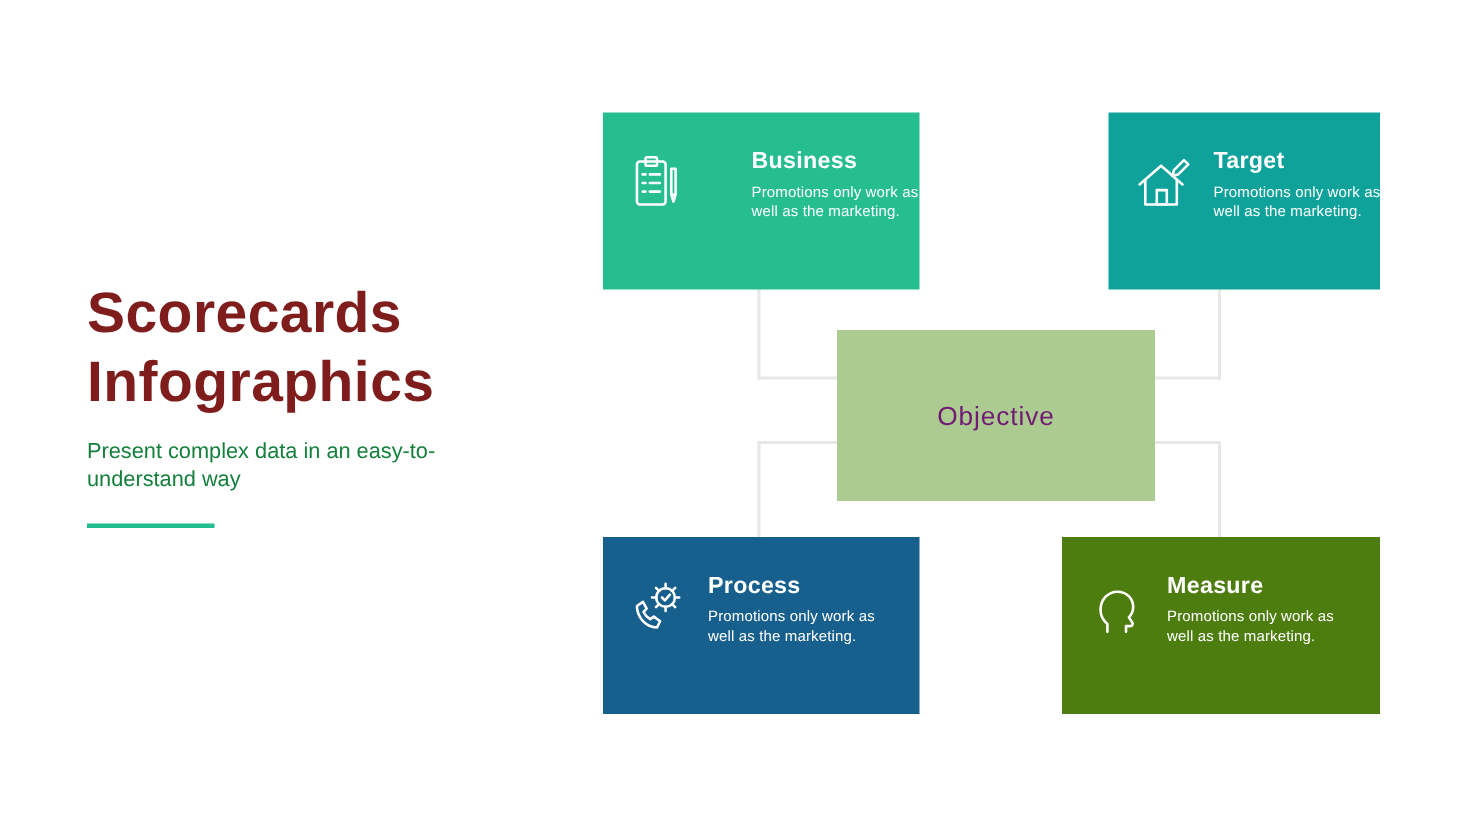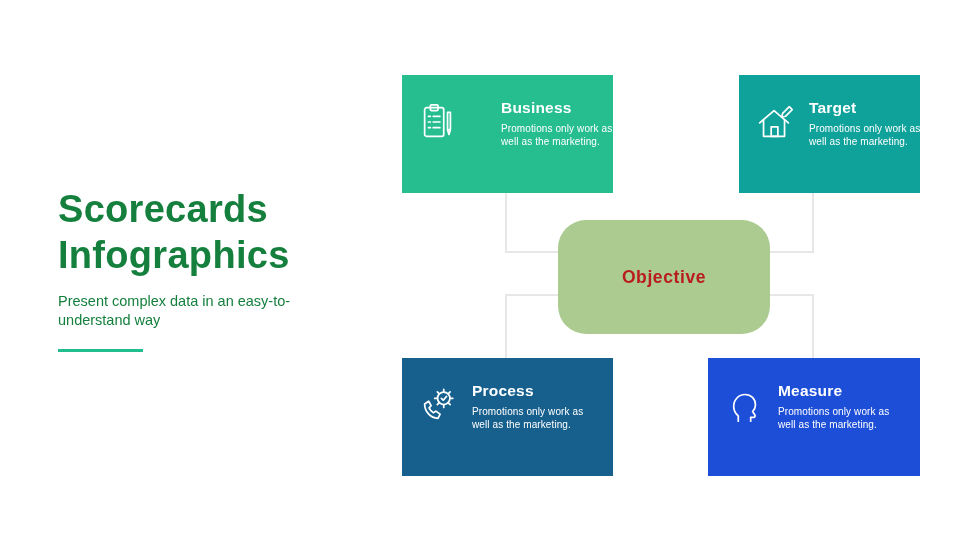--- a/index.html
+++ b/index.html
@@ -15,42 +15,42 @@
   .page-subtitle{
     margin:13px 0 0 0;font-size:14.5px;line-height:1.35;width:248px;
   }
   .accent-divider{margin-top:18px;width:85px;height:3px;}
   .conn{position:absolute;}
   .conn.v{width:2px;}
   .conn.h{height:2px;}
   .center-box{
     position:absolute;left:558px;top:220px;width:212px;height:114px;
     display:flex;align-items:center;justify-content:center;
-    color:#b91c1c;font-size:17.5px;font-weight:bold;letter-spacing:0.6px;border-radius:28px;
+    color:#701a75;font-size:17.5px;font-weight:normal;letter-spacing:0.6px;
   }
   .card{
     position:absolute;width:211px;height:118px;box-sizing:border-box;
     display:flex;gap:13px;padding:24px 10px 0 15px;color:#ffffff;
   }
   .card .icon-wrap{flex:0 0 42px;padding-top:2px;}
   .card-title{font-size:15.5px;font-weight:bold;margin:0 0 5px 0;letter-spacing:0.2px;}
   .card-desc{font-size:10px;line-height:1.32;width:120px;letter-spacing:0.1px;}
   .card-business{left:402px;top:75px;}
   .card-target{left:739px;top:75px;width:181px;}
   .card-process{left:402px;top:358px;}
   .card-measure{left:708px;top:358px;width:212px;}
   svg{display:block;}
 </style>
 </head>
 <body>
 
 <div class="slide">
 
   <div class="intro">
-    <h1 class="page-title" style="color: #15803d;">Scorecards
+    <h1 class="page-title" style="color: #7f1d1d;">Scorecards
 Infographics</h1>
     <p class="page-subtitle" style="color: #15803d;">Present complex data in an easy-to-understand way</p>
     <div class="accent-divider" style="background-color: rgb(33, 189, 142);"></div>
   </div>
 
   <div class="conn v" style="left: 505px; top: 193px; height: 60px; background-color: rgb(231, 231, 231);"></div>
   <div class="conn h" style="left: 505px; top: 251px; width: 54px; background-color: rgb(231, 231, 231);"></div>
   <div class="conn v" style="left: 812px; top: 193px; height: 60px; background-color: rgb(231, 231, 231);"></div>
   <div class="conn h" style="left: 769px; top: 251px; width: 45px; background-color: rgb(231, 231, 231);"></div>
   <div class="conn h" style="left: 505px; top: 294px; width: 54px; background-color: rgb(231, 231, 231);"></div>
@@ -100,21 +100,21 @@
         <path d="M25.5 15l2 2 3.5-4"></path>
         <path d="M8 21a15 15 0 0 0 14 15l2.2-4.4-4.4-3.2-2.6 1.7a11 11 0 0 1-4.6-5l2.2-2.3-2.6-4.8z"></path>
       </svg>
     </div>
     <div class="card-text">
       <div class="card-title">Process</div>
       <div class="card-desc">Promotions only work as well as the marketing.</div>
     </div>
   </div>
 
-  <div class="card card-measure" style="background-color: #1d4ed8;">
+  <div class="card card-measure" style="background-color: #4d7c0f;">
     <div class="icon-wrap">
       <svg width="42" height="42" viewBox="0 0 44 44" fill="none" stroke="#ffffff" stroke-width="1.8" stroke-linecap="round" stroke-linejoin="round">
         <path d="M16 39v-5.5c-3-2.5-4.8-6-4.8-9.9C11.2 16.5 16.4 11 23 11c6.4 0 11 4.7 11 10.7 0 3-1.2 5.4-3 7.2l2.4 3.6c.7 1.1-.1 2.5-1.4 2.5H29V39"></path>
       </svg>
     </div>
     <div class="card-text">
       <div class="card-title">Measure</div>
       <div class="card-desc">Promotions only work as well as the marketing.</div>
     </div>
   </div>

